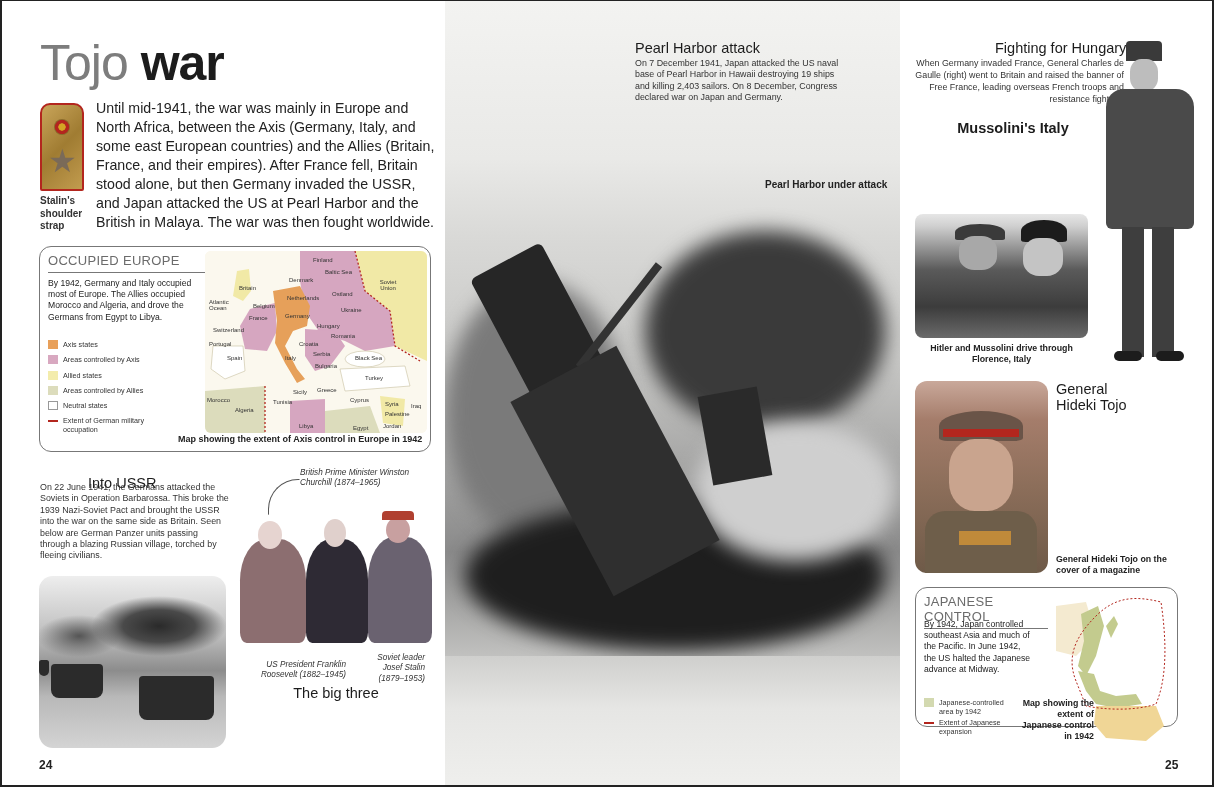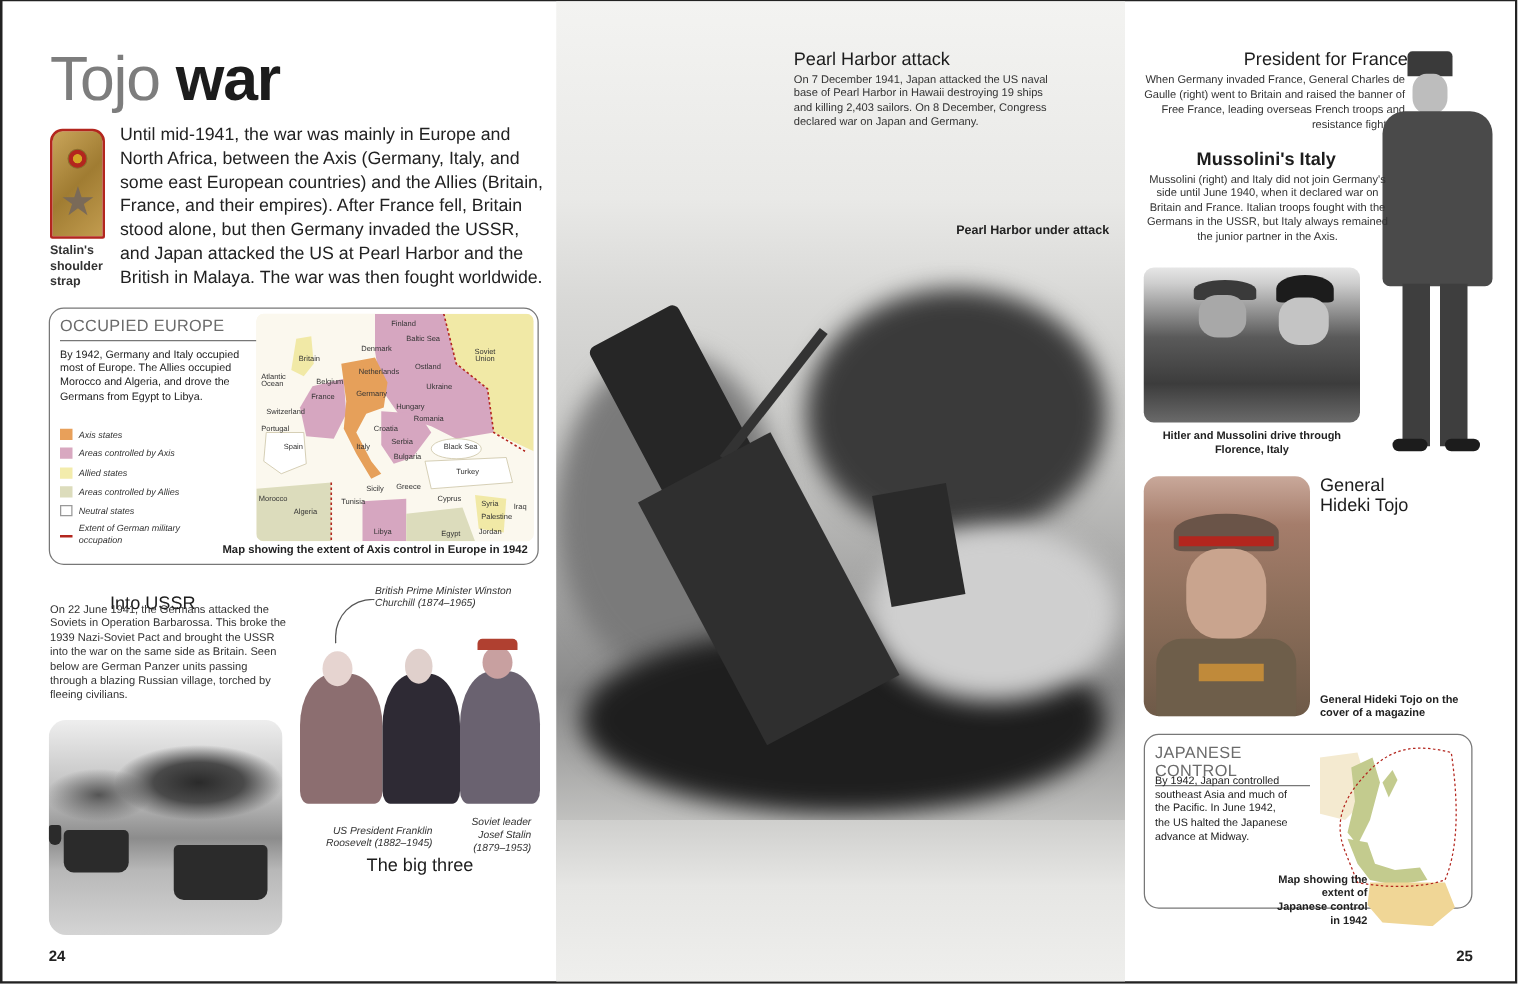--- a/index.html
+++ b/index.html
@@ -21,21 +21,21 @@
 
   .intro { left: 94px; top: 98px; width: 340px; font-size: 14.2px; line-height: 19px; color: #222; }
 
   
   .box { border: 1.3px solid #777; border-radius: 12px; background: #fff; }
   .eu-box { left: 37px; top: 245px; width: 392px; height: 206px; }
   .box-heading { font-size: 13px; color: #6b6b6b; letter-spacing: 0.3px; font-weight: 400; padding-bottom: 4px; border-bottom: 1px solid #777; }
   .eu-heading { left: 8px; top: 6px; width: 164px; }
   .eu-text { left: 8px; top: 31px; width: 160px; font-size: 8.6px; line-height: 11.2px; color: #222; }
   .legend { left: 8px; top: 93px; width: 120px; }
-  .legend-item { display: flex; align-items: center; height: 15.3px; font-size: 7.2px; font-style: italic; color: #333; line-height: 9px; }
+  .legend-item { display: flex; align-items: flex-start; height: 15.3px; font-size: 7.2px; color: #333; line-height: 9px; }
   .legend-swatch { width: 10px; height: 9px; margin-right: 5px; flex: none; }
   .legend-dash { width: 10px; height: 2px; margin-top: 4px; margin-right: 5px; flex: none; border-top: 2px dashed #b3261e; }
   .eu-map { left: 165px; top: 4px; width: 222px; height: 182px; border-radius: 6px; overflow: hidden; background: #faf6ea; }
   .map-caption { font-size: 9px; font-weight: 700; color: #222; white-space: nowrap; }
   .eu-caption { left: 138px; top: 187px; }
   .map-label { position: absolute; font-size: 6px; color: #333; white-space: nowrap; }
 
   
   .h-section { font-size: 14.5px; font-weight: 400; color: #1c1c1c; line-height: 17px; }
   .ussr-title { left: 38px; top: 474px; margin-left: 48px; }
@@ -246,35 +246,34 @@
     <div class="ship-part" style="left:60px;top:250px;width:80px;height:170px;transform:rotate(-28deg);border-radius:6px"></div>
     <div class="ship-part" style="left:170px;top:250px;width:8px;height:130px;transform:rotate(38deg);background:#333"></div>
     <div class="ship-part" style="left:110px;top:360px;width:120px;height:220px;transform:rotate(-28deg);background:#2f2f2f"></div>
     <div class="ship-part" style="left:260px;top:390px;width:60px;height:90px;transform:rotate(-10deg);background:#2a2a2a"></div>
     <div style="position:absolute;left:0;top:655px;width:455px;height:132px;background:linear-gradient(180deg,#cfcfcd,#e6e6e4 40%,#efefed)"></div>
   </div>
   <div class="abs ph-title h-section">Pearl Harbor attack</div>
   <p class="abs ph-text">On 7 December 1941, Japan attacked the US naval base of Pearl Harbor in Hawaii destroying 19 ships and killing 2,403 sailors. On 8 December, Congress declared war on Japan and Germany.</p>
   <div class="abs ph-caption">Pearl Harbor under attack</div>
 
-  <div class="abs ff-title">President for France</div>
+  <div class="abs ff-title">Fighting for Hungary</div>
   <p class="abs ff-text">When Germany invaded France, General Charles de Gaulle (right) went to Britain and raised the banner of Free France, leading overseas French troops and resistance fighters.</p>
 
   <div class="abs degaulle">
     <div style="position:absolute;left:26px;top:0;width:36px;height:20px;background:#3a3a3a;border-radius:4px 4px 0 0"></div>
     <div style="position:absolute;left:30px;top:18px;width:28px;height:32px;background:#bdbdbd;border-radius:40%"></div>
     <div style="position:absolute;left:6px;top:48px;width:88px;height:140px;background:#4a4a4a;border-radius:18px 18px 6px 6px"></div>
     <div style="position:absolute;left:22px;top:186px;width:22px;height:130px;background:#3e3e3e"></div>
     <div style="position:absolute;left:52px;top:186px;width:22px;height:130px;background:#3e3e3e"></div>
     <div style="position:absolute;left:14px;top:310px;width:28px;height:10px;background:#1c1c1c;border-radius:5px"></div>
     <div style="position:absolute;left:56px;top:310px;width:28px;height:10px;background:#1c1c1c;border-radius:5px"></div>
   </div>
 
   <div class="abs mi-title">Mussolini's Italy</div>
-  <p class="abs mi-text">Mussolini (right) and Italy did not join Germany's side until June 1940, when it declared war on Britain and France. Italian troops fought with the Germans in the USSR, but Italy always remained the junior partner in the Axis.</p>
   <div class="abs hm-photo">
     <div style="position:absolute;left:40px;top:10px;width:50px;height:16px;background:#3a3a3a;border-radius:50% 50% 10% 10%"></div>
     <div style="position:absolute;left:44px;top:22px;width:38px;height:34px;background:#a8a8a8;border-radius:40%"></div>
     <div style="position:absolute;left:106px;top:6px;width:46px;height:22px;background:#1c1c1c;border-radius:50% 50% 10% 10%"></div>
     <div style="position:absolute;left:108px;top:24px;width:40px;height:38px;background:#c4c4c4;border-radius:40%"></div>
   </div>
   <div class="abs hm-caption">Hitler and Mussolini drive through Florence, Italy</div>
 
   <div class="abs tojo-photo">
     <div style="position:absolute;left:24px;top:30px;width:84px;height:30px;background:#6a5448;border-radius:50% 50% 10% 10%"></div>
@@ -285,20 +284,30 @@
   </div>
   <div class="abs tojo-title">
     <div>General</div>
     <div>Hideki Tojo</div>
   </div>
   <div class="abs tojo-caption">General Hideki Tojo on the cover of a magazine</div>
 
   <div class="abs box jp-box">
     <div class="abs box-heading jp-heading">JAPANESE CONTROL</div>
     <p class="abs jp-text">By 1942, Japan controlled southeast Asia and much of the Pacific. In June 1942, the US halted the Japanese advance at Midway.</p>
+    <div class="abs legend jp-legend" style="width:96px">
+      <div class="legend-item" style="height:20px">
+          <span class="legend-swatch" style="background:#d3d9b0"></span>
+          <span>Japanese-controlled area by 1942</span>
+        </div>
+      <div class="legend-item" style="height:20px">
+          <span class="legend-dash"></span>
+          <span>Extent of Japanese expansion</span>
+        </div>
+    </div>
     <div class="abs jp-map">
       <svg width="118" height="145" viewBox="0 0 118 145">
         <path d="M0 10 L30 6 L40 40 L20 60 L0 55 Z" fill="#f4ead0"></path>
         <path d="M25 18 L42 10 L48 30 L40 60 L30 80 L22 70 L28 45 Z" fill="#c3cb8e"></path>
         <path d="M50 30 L58 20 L62 28 L55 42 Z" fill="#c3cb8e"></path>
         <path d="M22 75 L38 78 L44 95 L60 100 L80 98 L86 108 L60 112 L40 108 L30 95 Z" fill="#c3cb8e"></path>
         <path d="M40 110 L100 110 L108 130 L90 145 L50 142 L38 128 Z" fill="#f0d696"></path>
         <path d="M20 85 C10 60 20 40 40 20 C60 0 80 0 105 6 C110 40 112 80 100 108 C80 115 50 114 30 110 Z" fill="none" stroke="#b3261e" stroke-width="1" stroke-dasharray="2,2"></path>
       </svg>
     </div>

